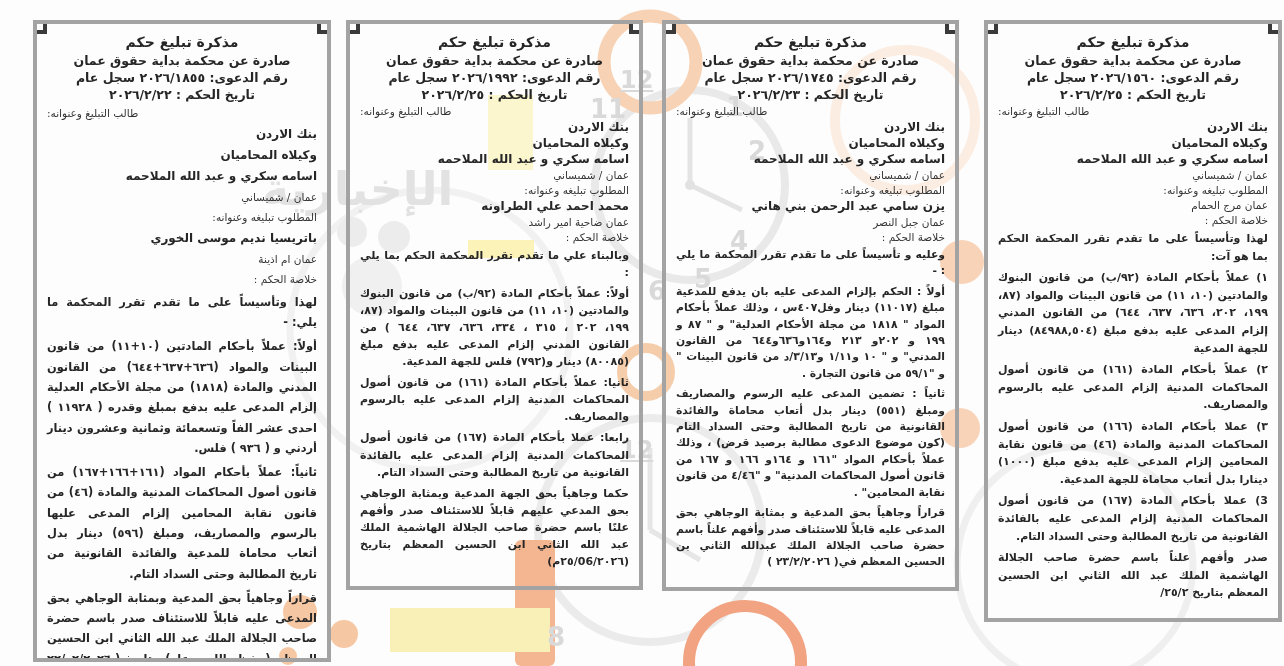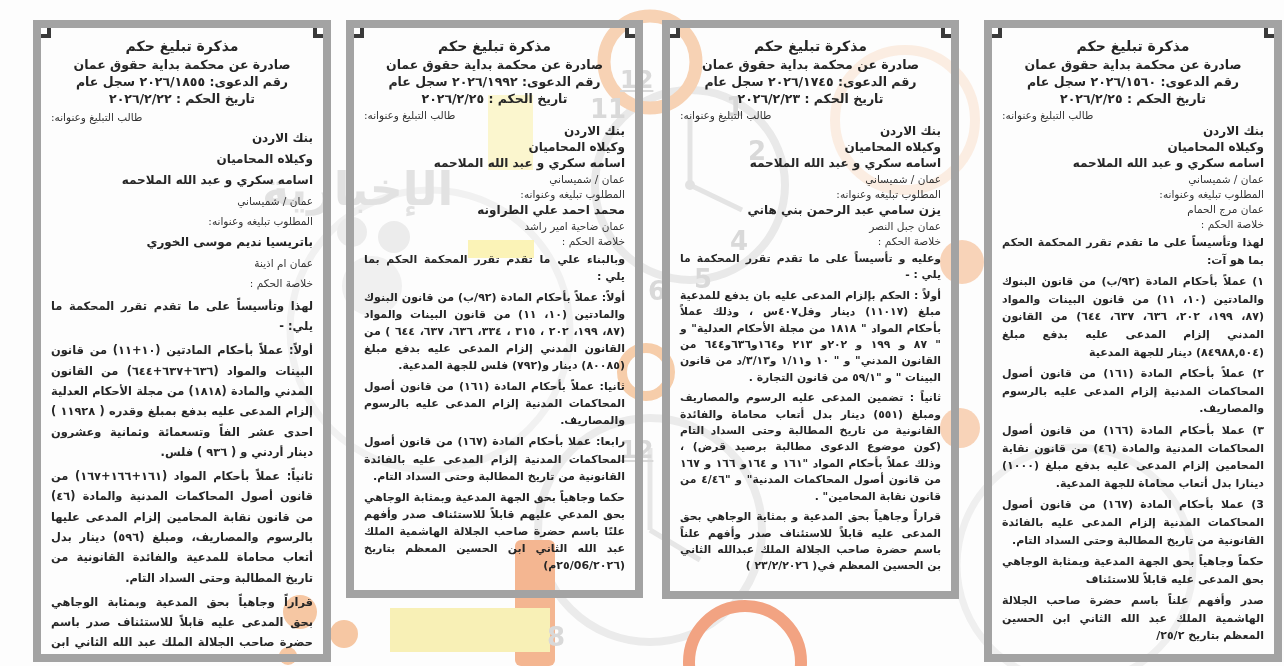--- a/index.html
+++ b/index.html
@@ -15,21 +15,21 @@
   .wm-n.p0{left:620px;top:66px;}
   .wm-n.p1{left:590px;top:94px;}
   .wm-n.p2{left:726px;top:92px;}
   .wm-n.p3{left:748px;top:136px;}
   .wm-n.p4{left:730px;top:226px;}
   .wm-n.p5{left:694px;top:264px;}
   .wm-n.p6{left:648px;top:276px;}
   .wm-n.p7{left:620px;top:436px;}
   .wm-n.p8{left:547px;top:622px;}
   
-  .notice{position:absolute;top:20px;border:8px solid #a3a3a3;background:transparent;
+  .notice{position:absolute;top:20px;border:4px solid #a3a3a3;background:transparent;
           box-sizing:border-box;padding:8px 10px 12px;z-index:2;max-height:642px;overflow:hidden;}
   .n-a{left:984px;width:298px;}
   .n-b{left:662px;width:297px;}
   .n-c{left:346px;width:297px;}
   .n-d{left:33px;width:298px;}
   .orn{position:absolute;top:-13px;width:15px;height:15px;border:4px solid #3a3a3a;background:#fff;}
   .orn::after{content:"";position:absolute;left:3px;top:3px;width:5px;height:5px;background:#3a3a3a;}
   .orn-l{left:-13px;}
   .orn-r{right:-13px;}
   .t{font-size:14px;font-weight:700;text-align:center;margin:2px 0 3px;}
@@ -101,21 +101,20 @@
     <div class="nm">اسامه سكري و عبد الله الملاحمه</div>
     <div class="lbl">عمان / شميساني</div>
     <div class="lbl">المطلوب تبليغه وعنوانه:</div>
     <div class="lbl">عمان مرج الحمام</div>
     <div class="lbl">خلاصة الحكم :</div>
     <p class="p">لهذا وتأسيساً على ما تقدم تقرر المحكمة الحكم بما هو آت:</p>
     <p class="p">١) عملاً بأحكام المادة (٩٢/ب) من قانون البنوك والمادتين (١٠، ١١) من قانون البينات والمواد (٨٧، ١٩٩، ٢٠٢، ٦٣٦، ٦٣٧، ٦٤٤) من القانون المدني إلزام المدعى عليه بدفع مبلغ (٨٤٩٨٨,٥٠٤) دينار للجهة المدعية</p>
     <p class="p">٢) عملاً بأحكام المادة (١٦١) من قانون أصول المحاكمات المدنية إلزام المدعى عليه بالرسوم والمصاريف.</p>
     <p class="p">٣) عملا بأحكام المادة (١٦٦) من قانون أصول المحاكمات المدنية والمادة (٤٦) من قانون نقابة المحامين إلزام المدعى عليه بدفع مبلغ (١٠٠٠) دينارا بدل أتعاب محاماة للجهة المدعية.</p>
     <p class="p">3) عملا بأحكام المادة (١٦٧) من قانون أصول المحاكمات المدنية إلزام المدعى عليه بالفائدة القانونية من تاريخ المطالبة وحتى السداد التام.</p>
-    <p class="p">حكماً وجاهياً بحق الجهة المدعية وبمثابة الوجاهي بحق المدعى عليه قابلاً للاستئناف</p>
     <p class="p">صدر وأفهم علناً باسم حضرة صاحب الجلالة الهاشمية الملك عبد الله الثاني ابن الحسين المعظم بتاريخ ٢٥/٢/</p>
   </article>
 
   <article class="notice n-b">
     <span class="orn orn-l"></span>
     <span class="orn orn-r"></span>
     <h2 class="t">مذكرة تبليغ حكم</h2>
     <div class="h">صادرة عن محكمة بداية حقوق عمان</div>
     <div class="h">رقم الدعوى: ٢٠٢٦/١٧٤٥ سجل عام</div>
     <div class="h">تاريخ الحكم : ٢٠٢٦/٢/٢٣</div>

